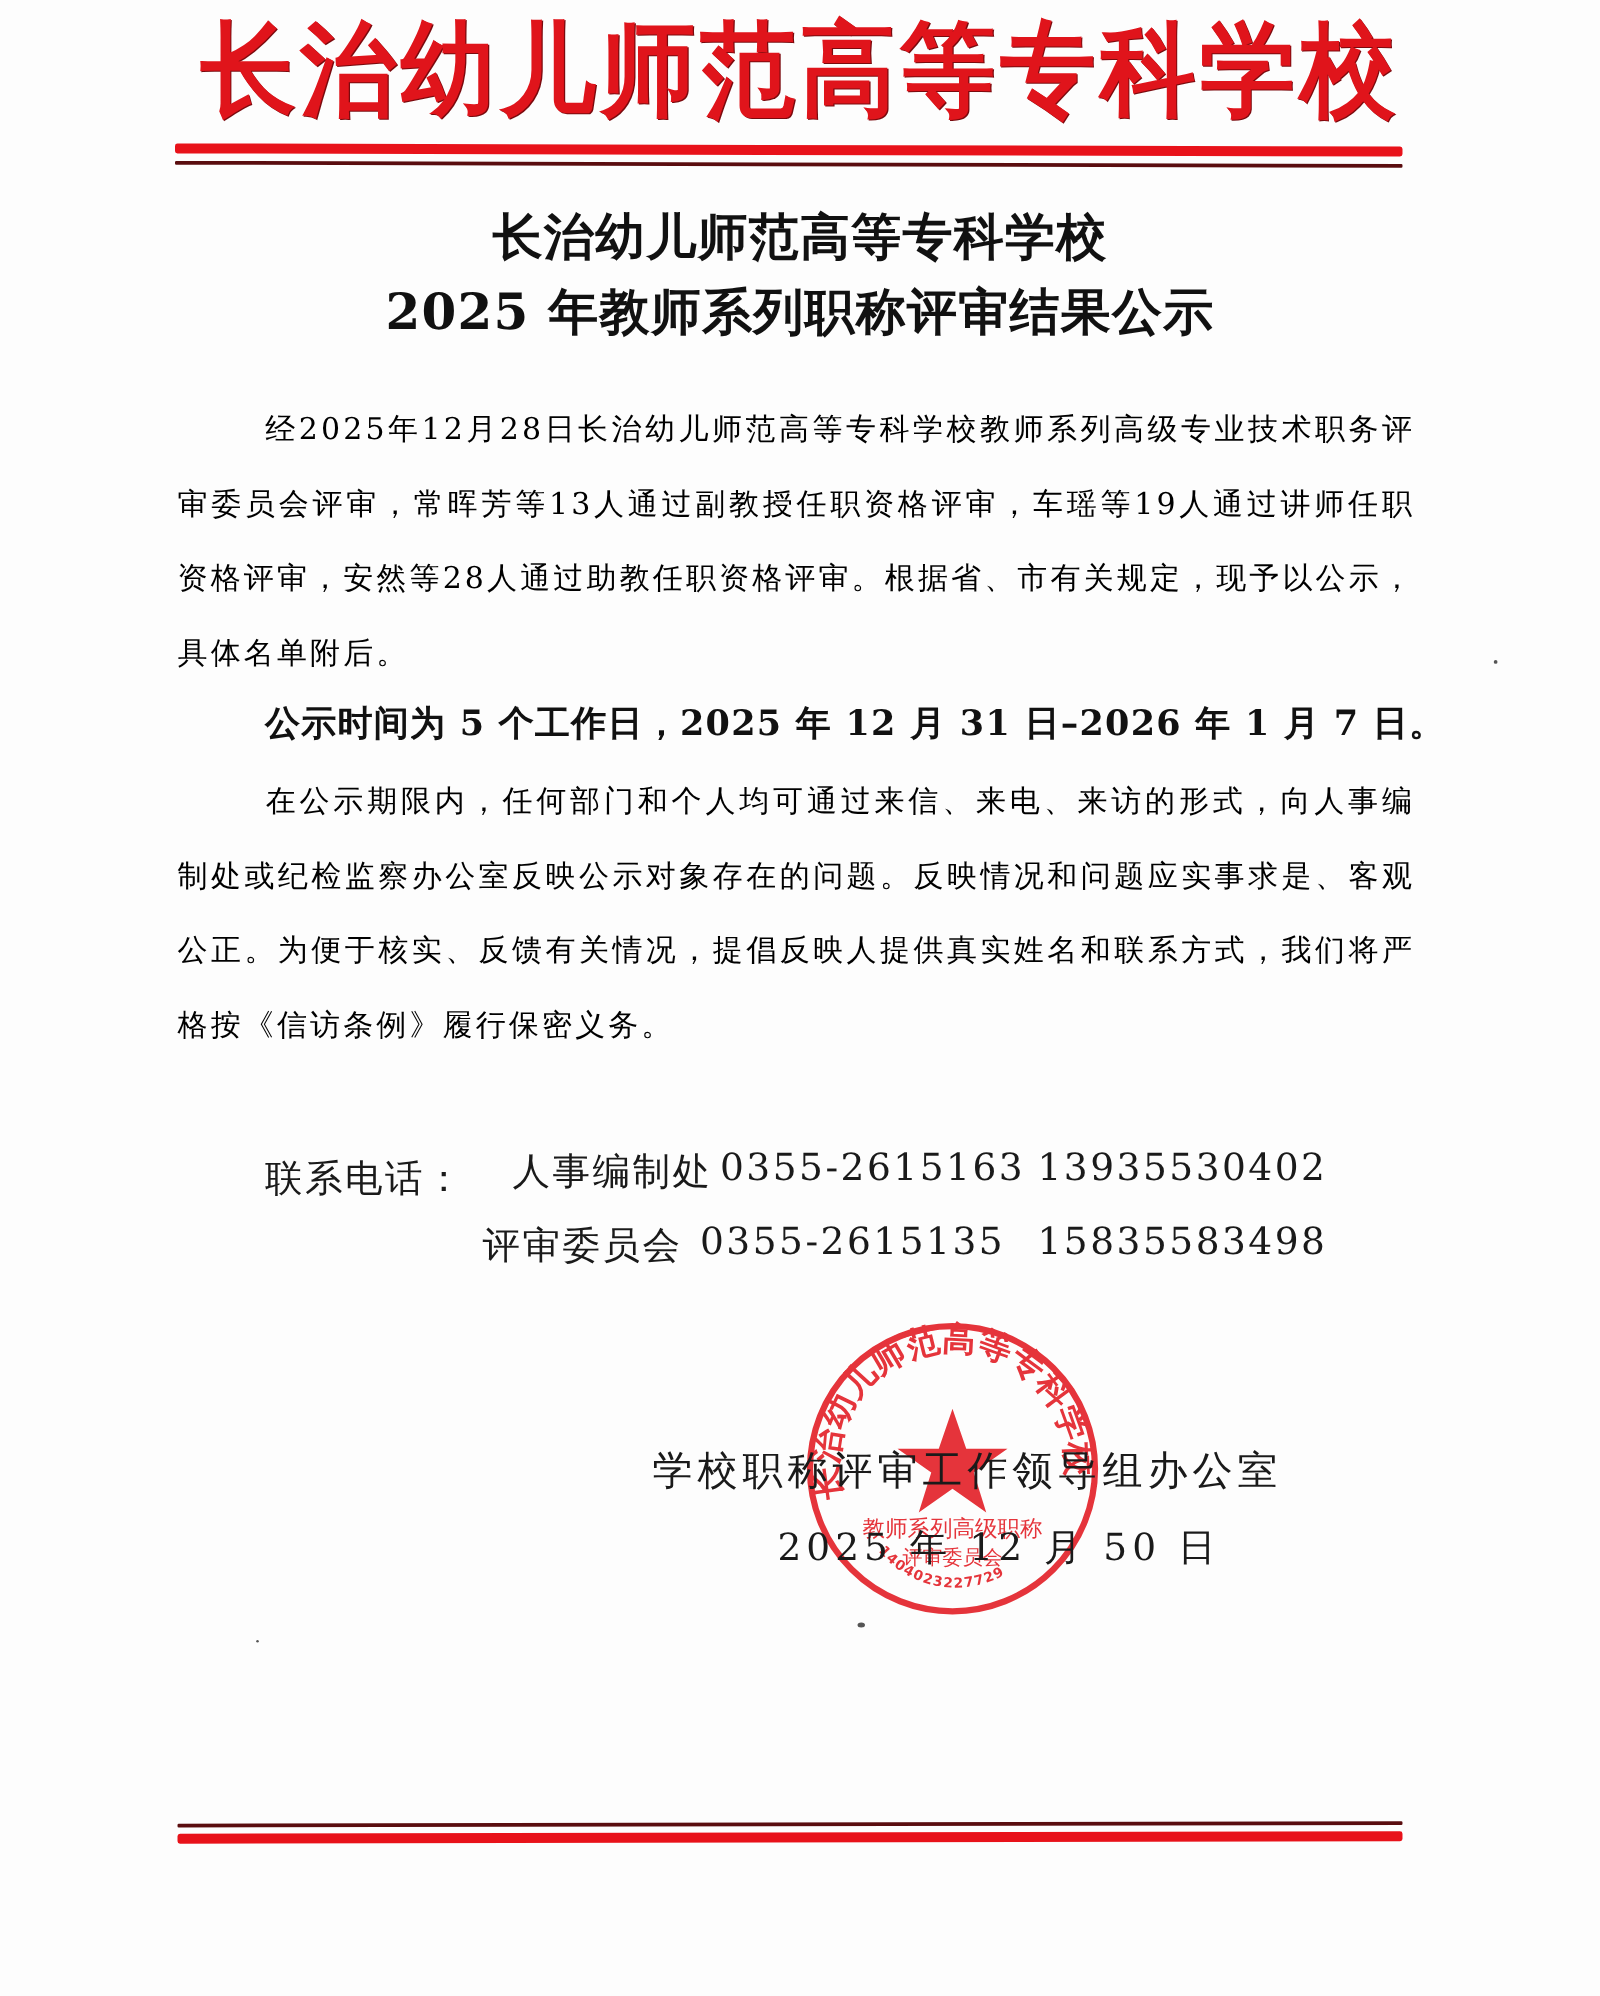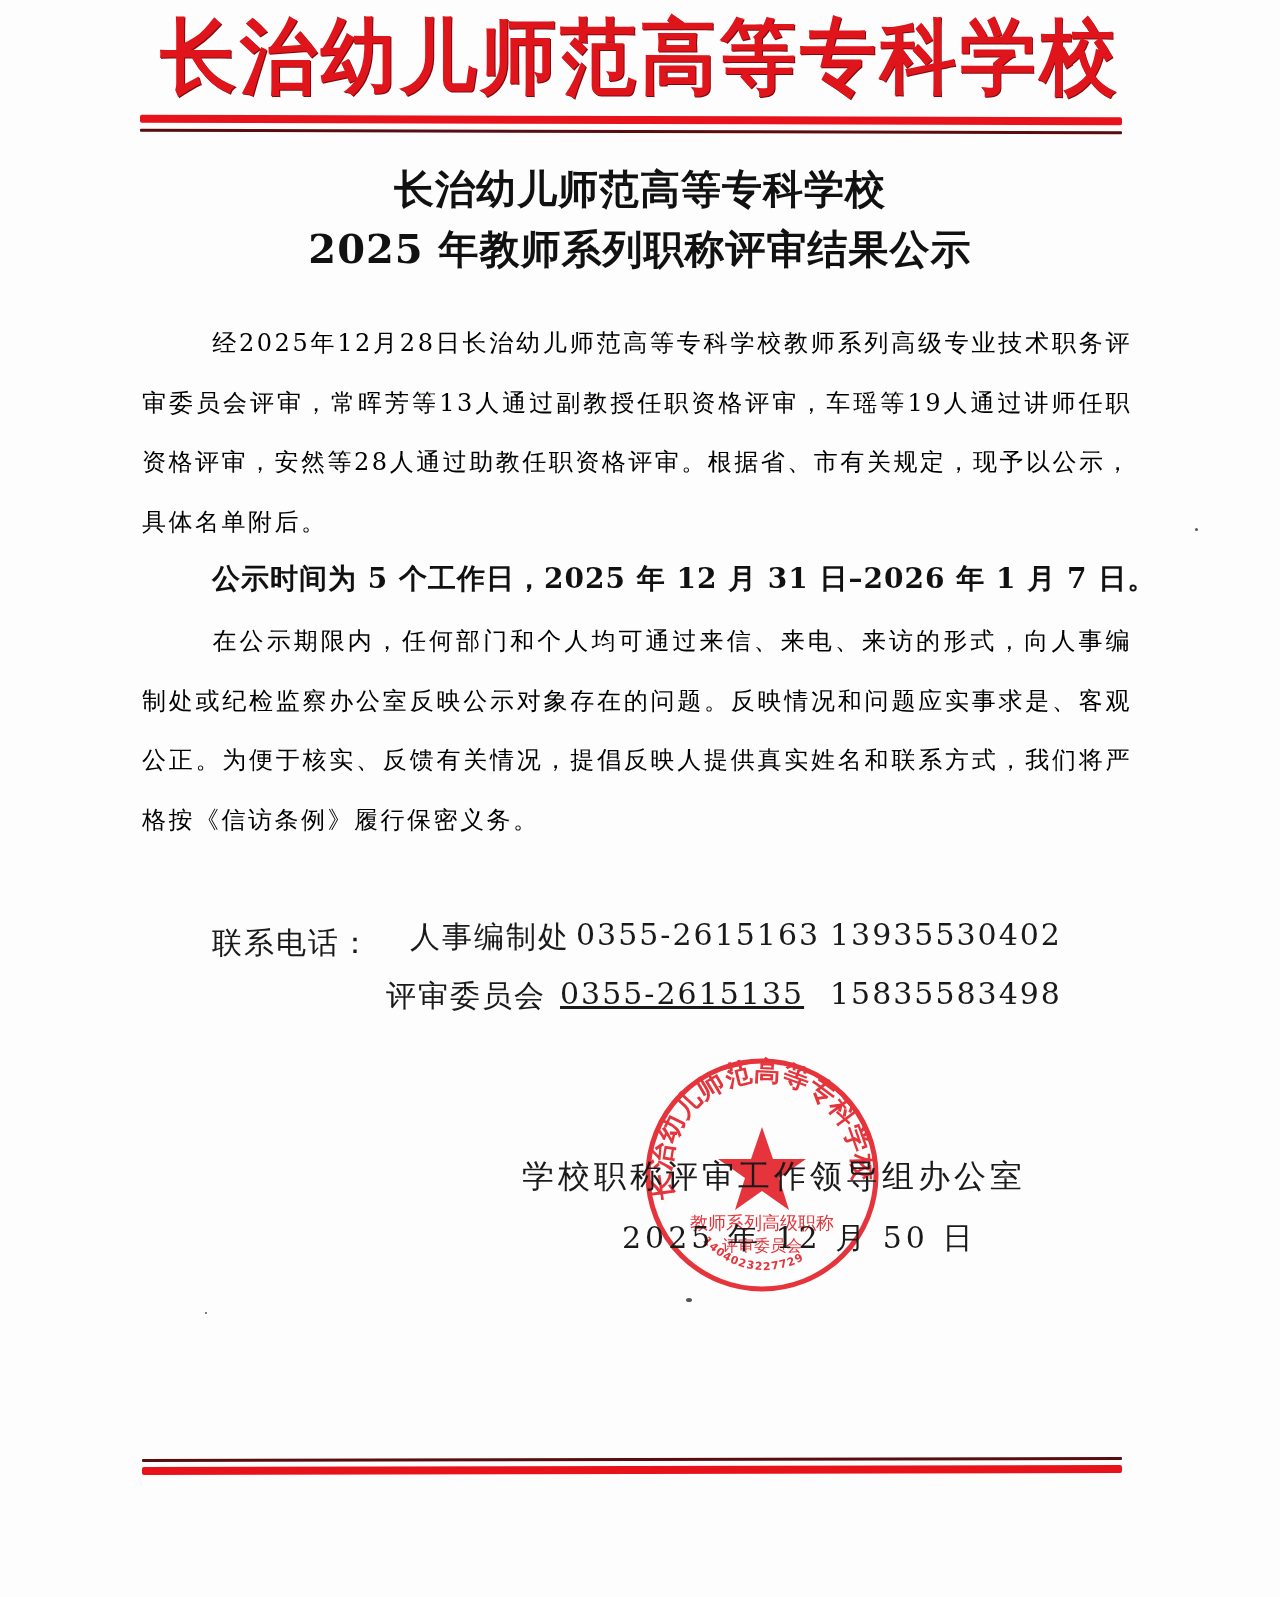--- a/index.html
+++ b/index.html
@@ -52,21 +52,21 @@
 
 <div class="para" style="top:612px;">
   <span class="indent"></span><span>在公示期限内，任何部门和个人均可通过来信、来电、来访的形式，向人事编制处或纪检监察办公室反映公示对象存在的问题。反映情况和问题应实事求是、客观公正。为便于核实、反馈有关情况，提倡反映人提供真实姓名和联系方式，我们将严格按《信访条例》履行保密义务。</span>
 </div>
 
 <div class="contact-row" style="left:212px; top:923px;">联系电话：</div>
 <div class="contact-row" style="left:386px; top:917px;margin-left:24px;">人事编制处</div>
 <div class="contact-row" style="left:576px; top:917px;">0355-2615163</div>
 <div class="contact-row" style="left:830px; top:917px;">13935530402</div>
 <div class="contact-row" style="left:386px; top:976px;">评审委员会</div>
-<div class="contact-row" style="left:560px; top:976px;text-decoration:underline;">0355-2615135</div>
+<div class="contact-row" style="left:560px; top:976px;">0355-2615135</div>
 <div class="contact-row" style="left:830px; top:976px;">15835583498</div>
 
 <svg class="seal" viewBox="0 0 240 240">
   <defs>
     <path id="ringPath" d="M 34 150 A 92 92 0 1 1 206 150"></path>
     <path id="serialPath" d="M 55 178 A 80 80 0 0 0 190 178"></path>
   </defs>
   <circle cx="120" cy="120" r="114" fill="none" stroke="#e3242b" stroke-width="5"></circle>
   <text font-family="DejaVu Sans, sans-serif" font-size="27" font-weight="bold" fill="#e3242b">
     <textPath href="#ringPath" startOffset="2%">长治幼儿师范高等专科学校</textPath>

